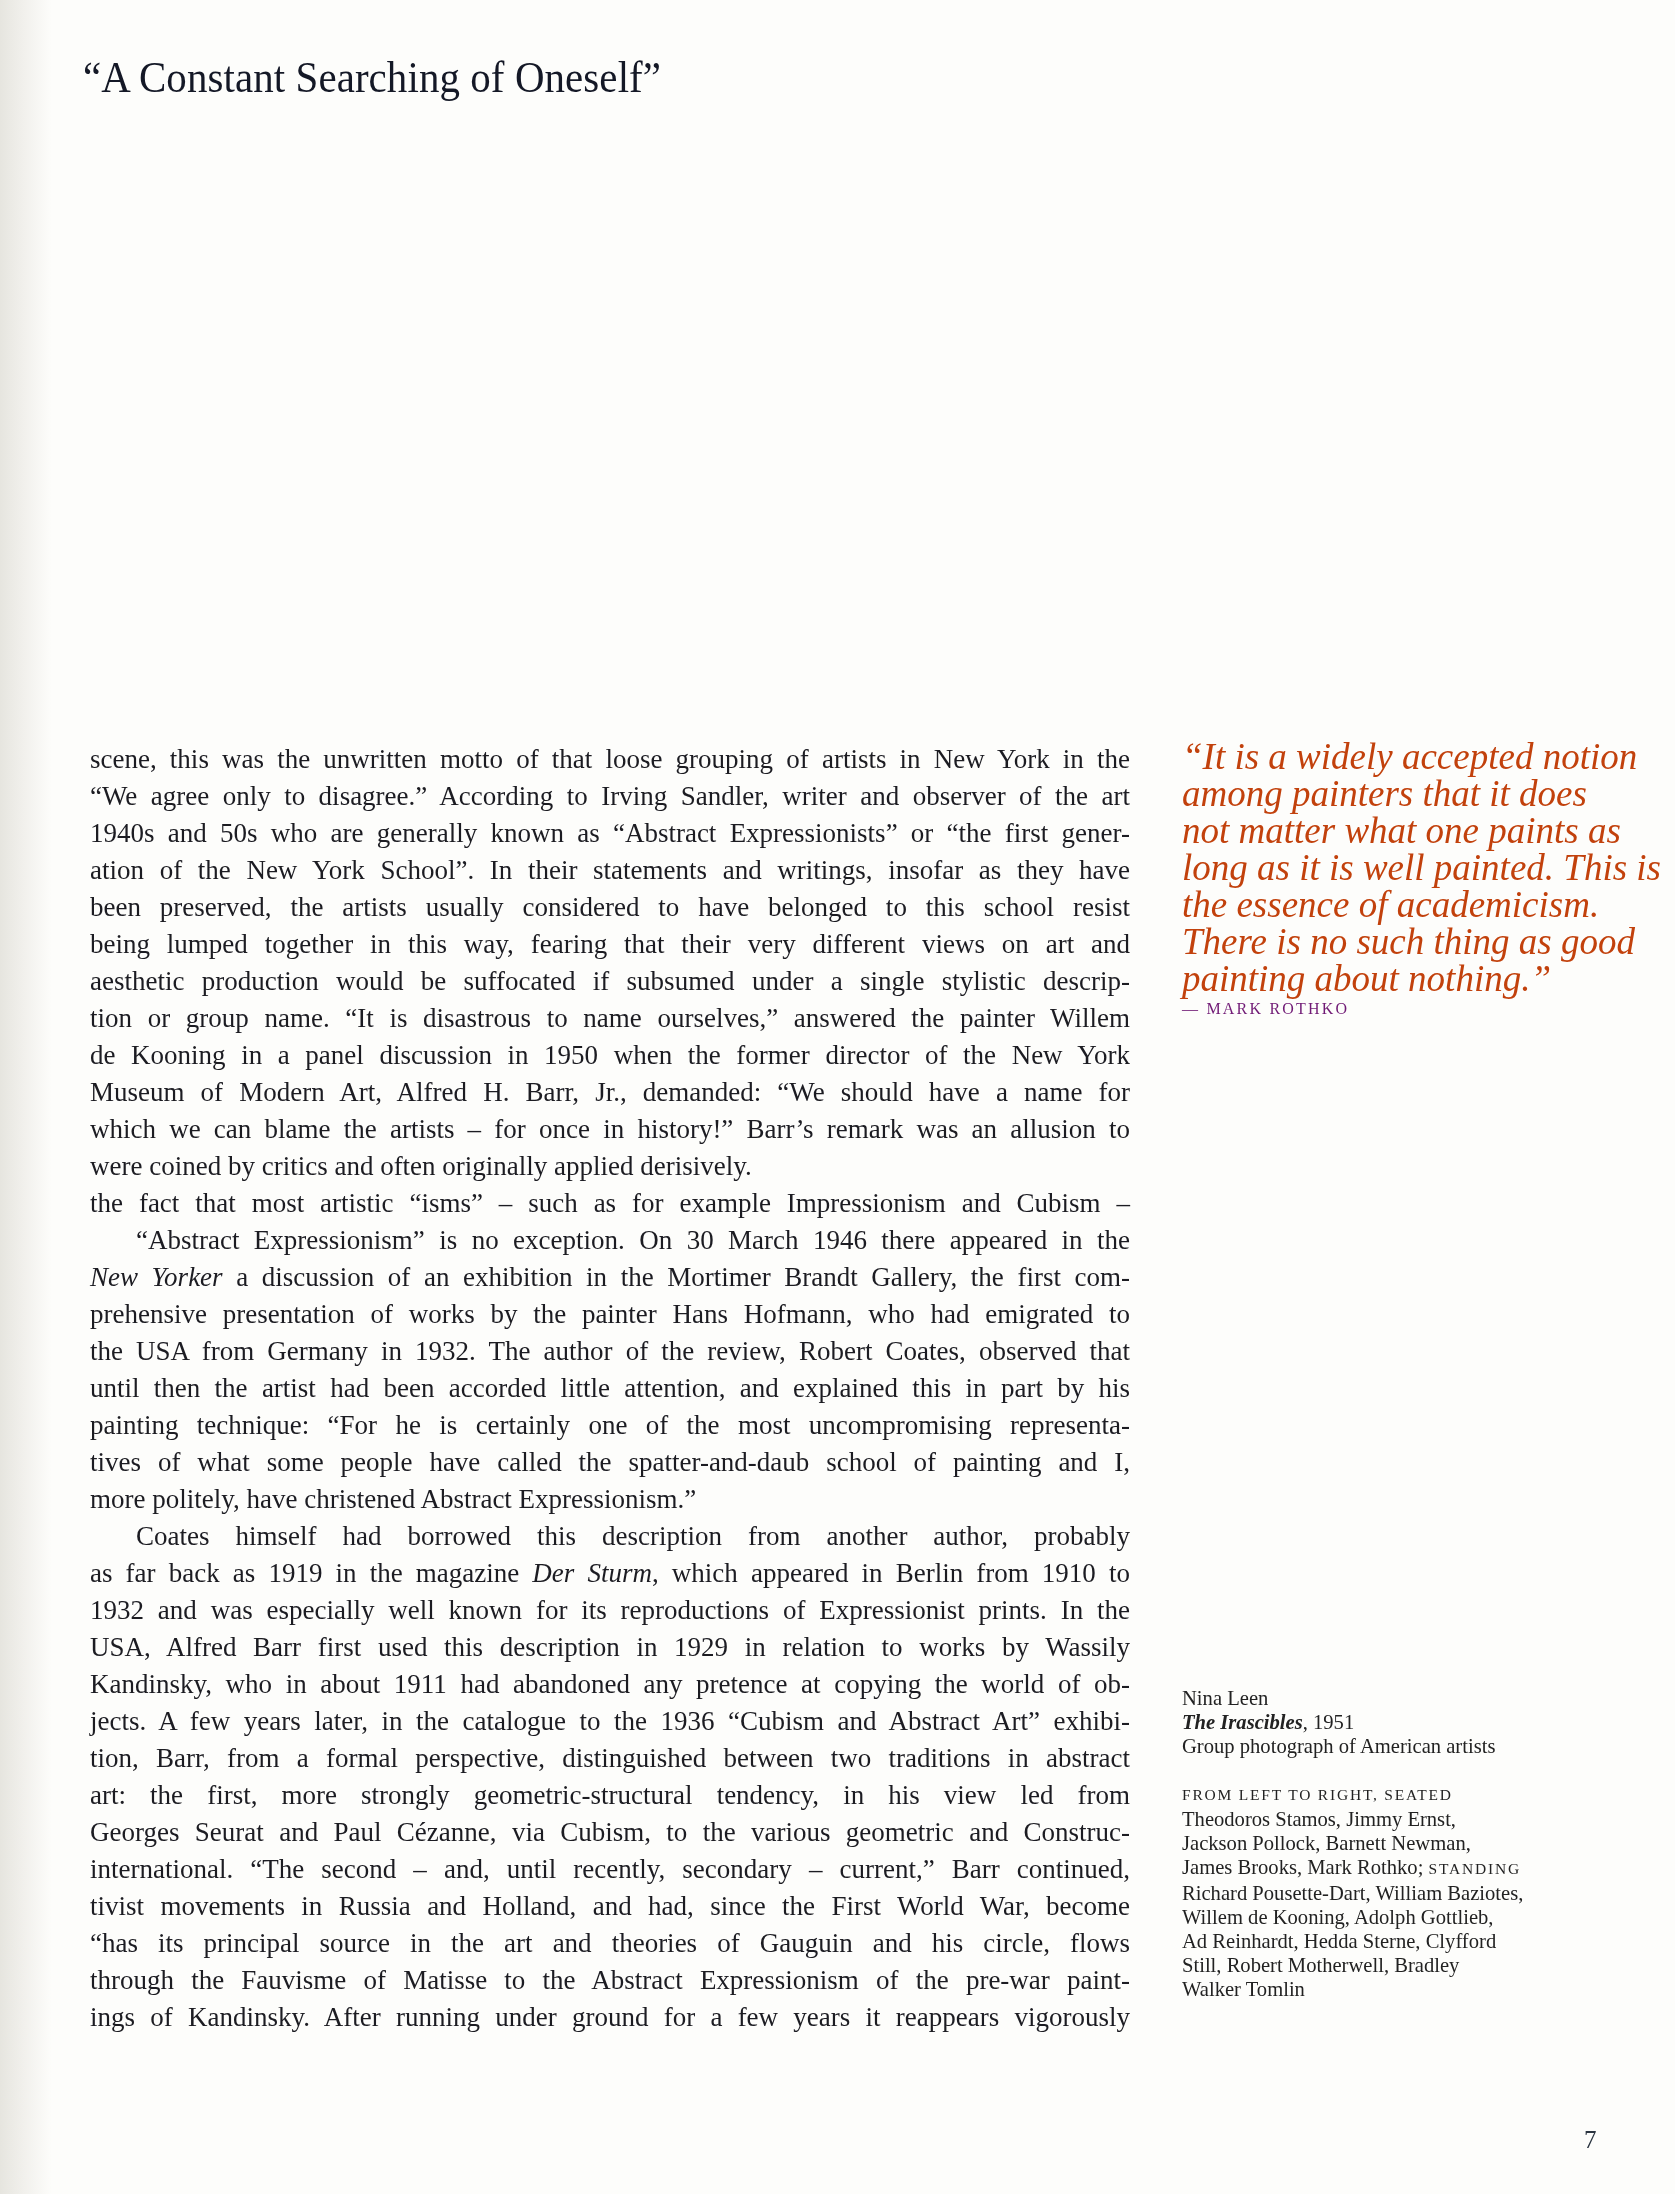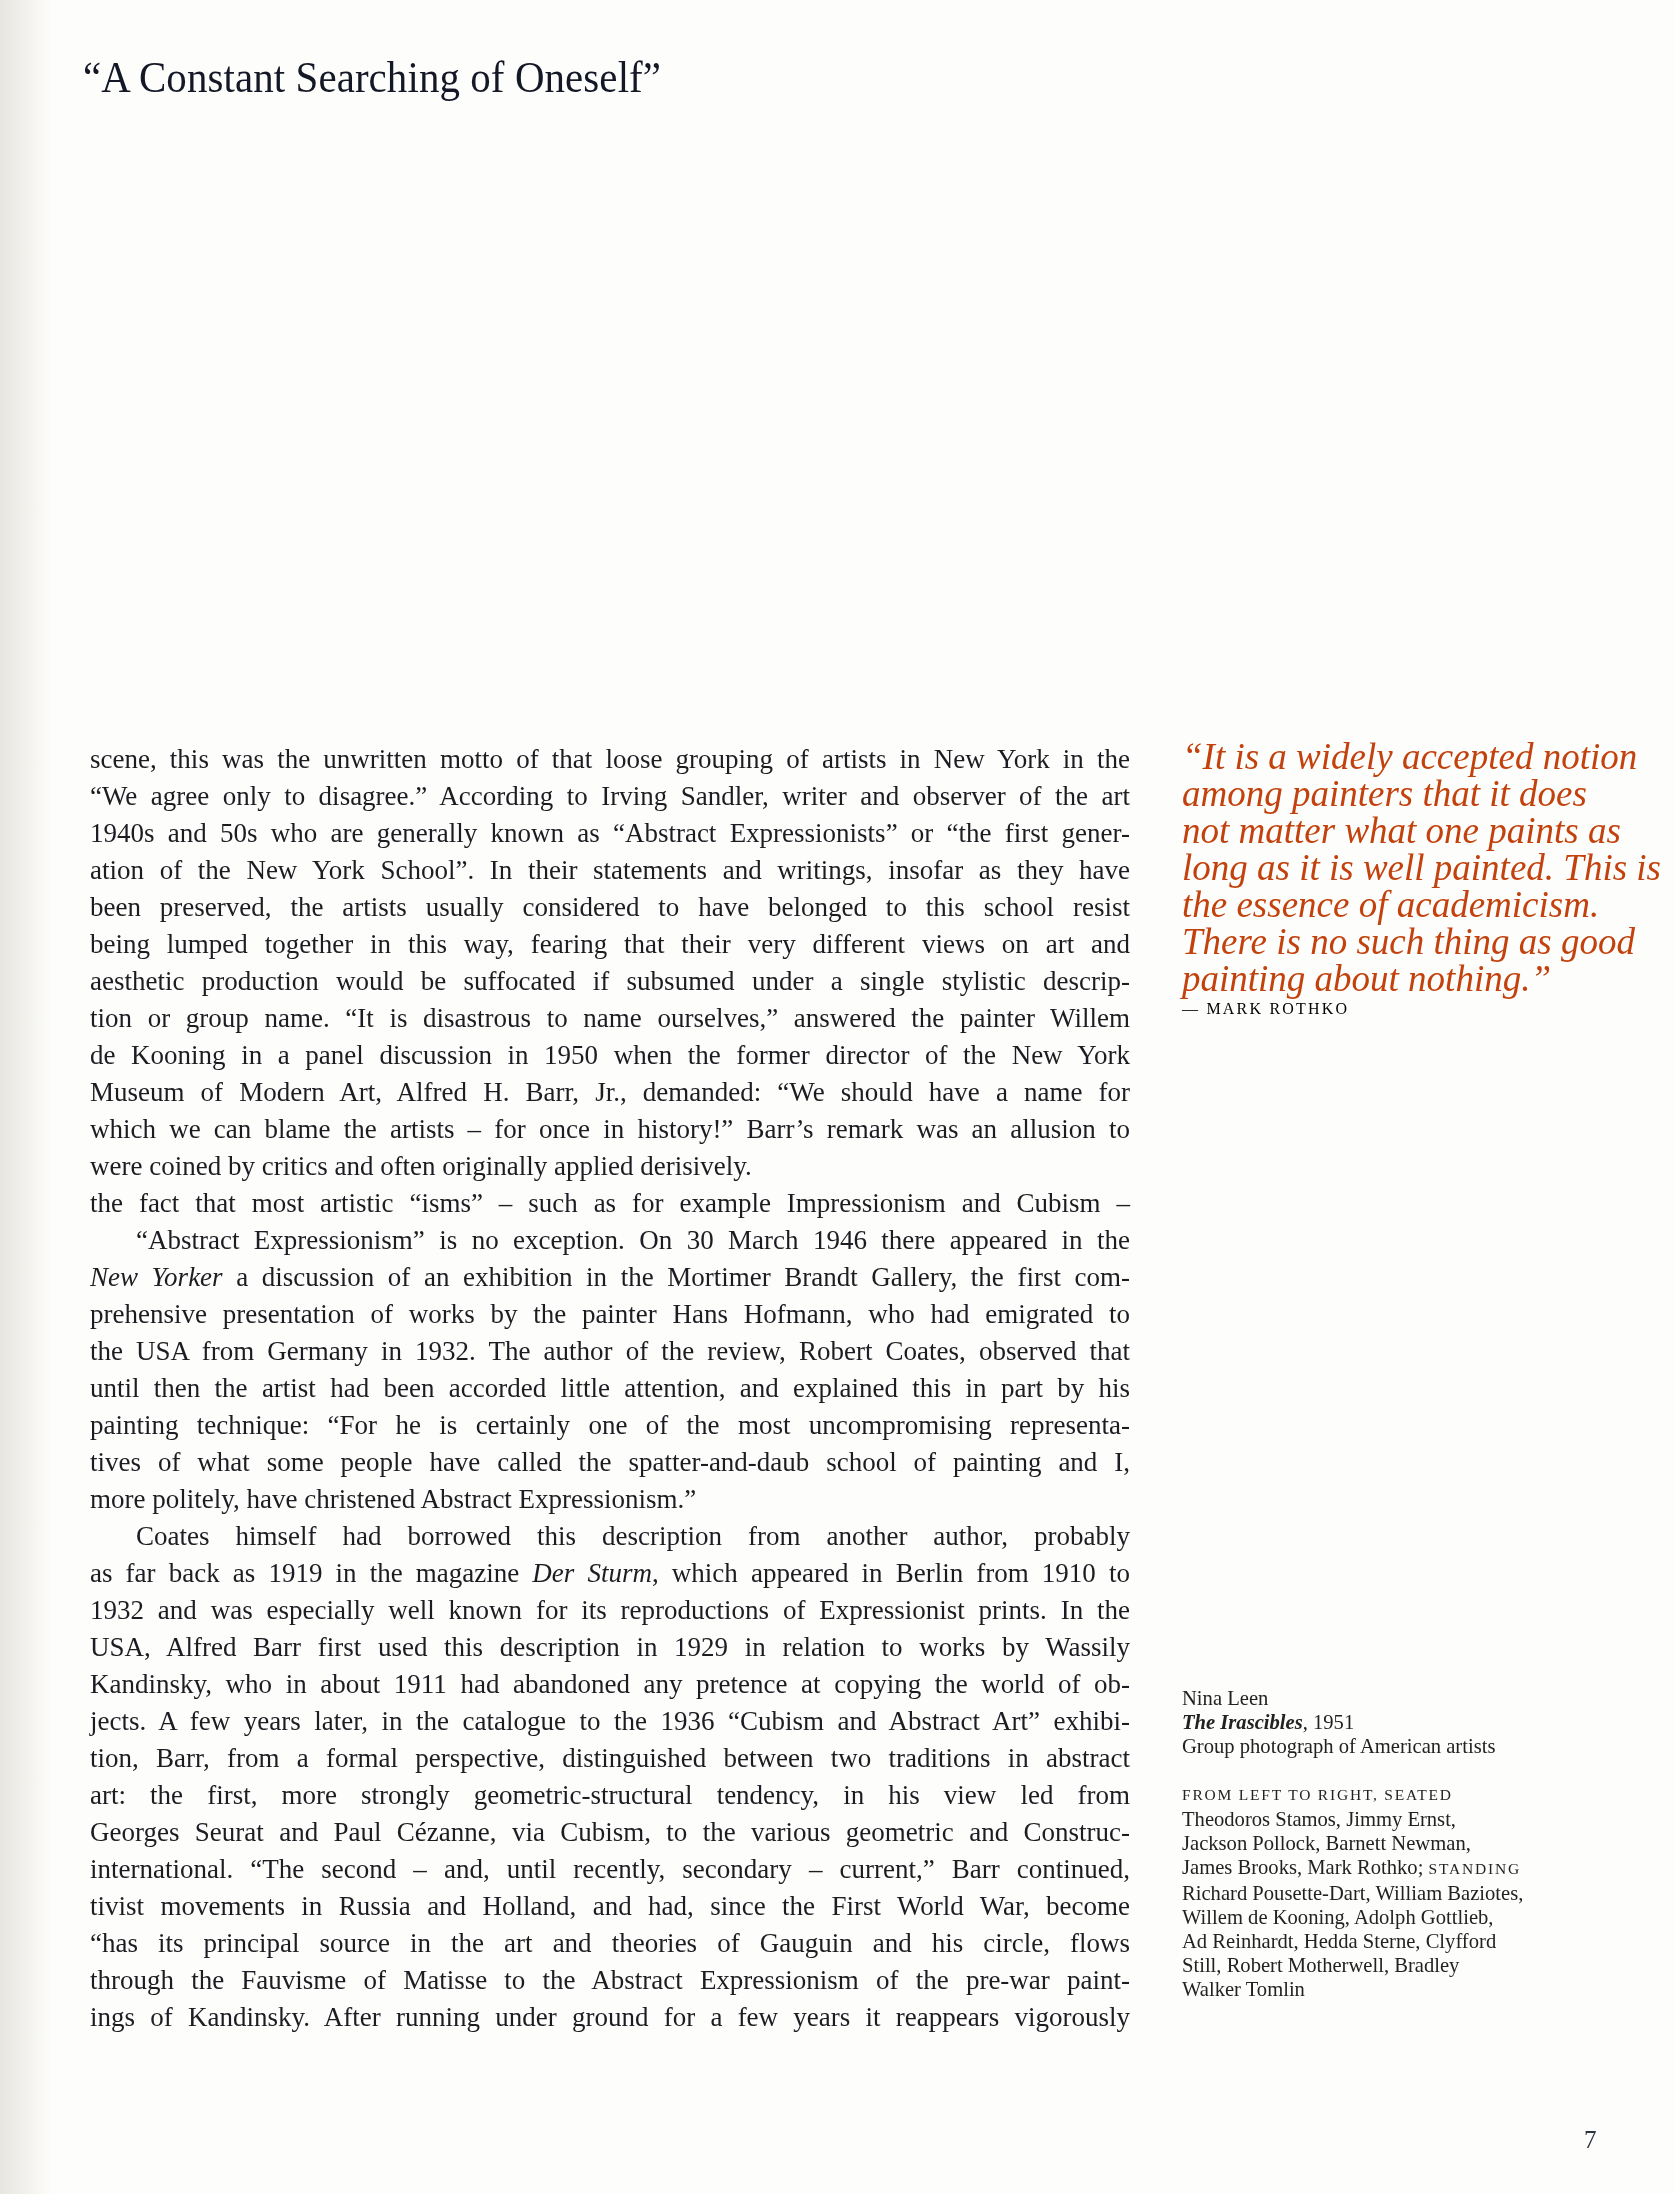--- a/index.html
+++ b/index.html
@@ -29,21 +29,21 @@
   .line.last { text-align-last: left; }
   .line.indent { padding-left: 46px; }
   .line i { font-style: italic; }
   .sidebar { position: absolute; left: 1182px; width: 427px; }
   .pullquote { top: 738px; }
   .pq-line {
     font-style: italic; font-size: 37px; line-height: 37px; height: 37px; white-space: nowrap;
     color: #c2410c;
   }
   .attribution {
-    margin-top: 2.9px; font-size: 16px; letter-spacing: 2.2px; color: #000000;
+    margin-top: 2.9px; font-size: 16px; letter-spacing: 2.2px; color: #701a75;
   }
   .caption { top: 1686px; }
   .cap-line { font-size: 20.6px; line-height: 24px; white-space: nowrap; color: #222; }
   .cap-bold { font-weight: bold; font-style: italic; }
   .cap-gap { height: 25px; }
   .smallcaps { font-size: 15.5px; letter-spacing: 1.8px; }
   .page-number {
     position: absolute; left: 1584px; top: 2126px; font-size: 25px; color: #2a3440;
   }
 </style>

